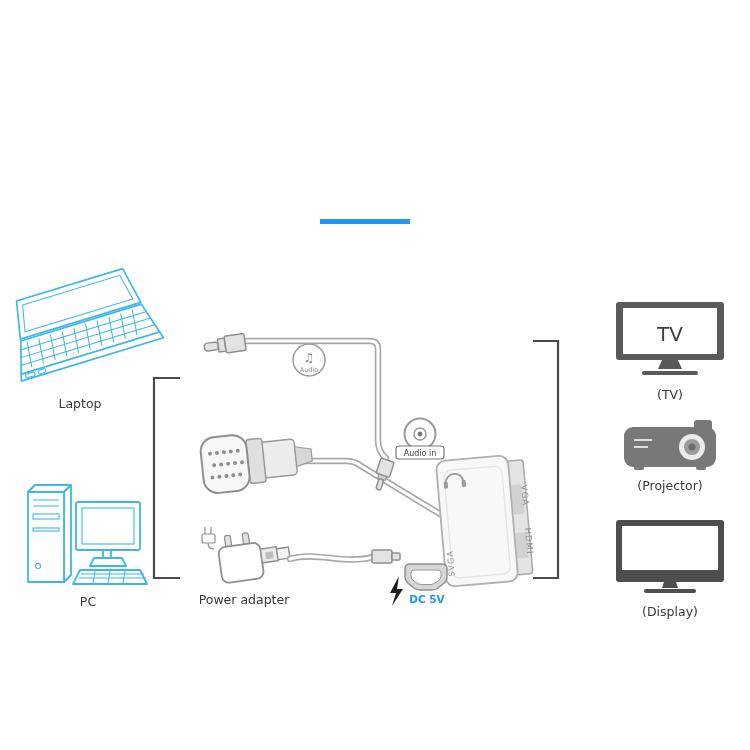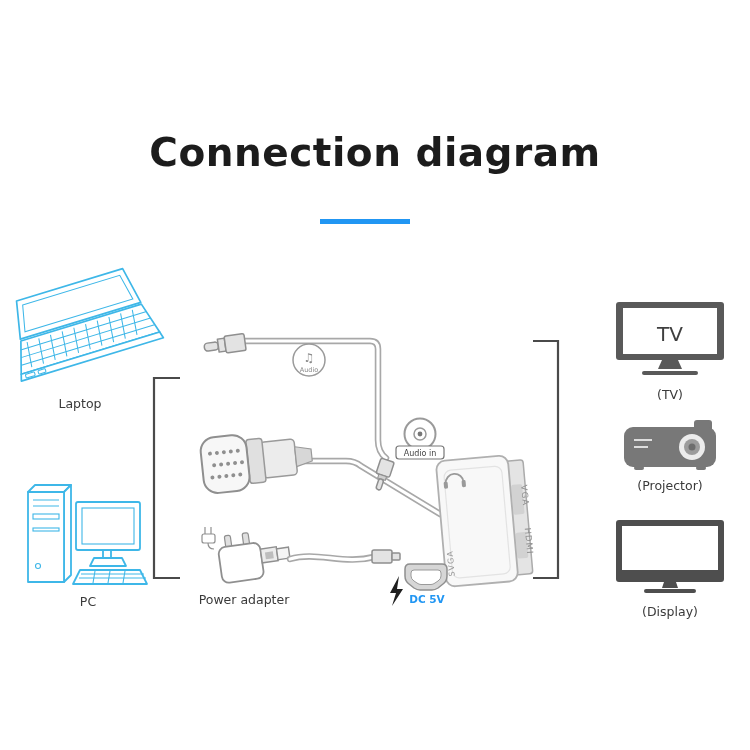--- a/index.html
+++ b/index.html
@@ -15,21 +15,20 @@
   .gray-shape{stroke:#8f8f8f;stroke-width:1.5;fill:#e3e3e3;stroke-linejoin:round;}
   .cable-outer{stroke:#a8a8a8;stroke-width:6.5;fill:none;stroke-linejoin:round;stroke-linecap:round;}
   .cable-inner{stroke:#ffffff;stroke-width:3.2;fill:none;stroke-linejoin:round;stroke-linecap:round;}
   .bracket{stroke:#4a4a4a;stroke-width:2.2;fill:none;}
 </style>
 </head>
 <body>
 
 <div class="canvas">
 
-  <h1 class="page-title">Connection diagram</h1>
 
   <svg width="750" height="750" viewBox="0 0 750 750">
 
     <rect x="320" y="219" width="90" height="5" fill="#2196f3"></rect>
 
     <g transform="translate(6,318) rotate(-17) scale(0.94)">
       <polygon class="blue-line" points="16,-14 134,-14 142,26 8,26"></polygon>
       <polygon class="blue-thin" points="21,-8 129,-8 135,20 15,20"></polygon>
       <polygon class="blue-line" points="8,28 142,28 152,62 -2,62"></polygon>
       <path class="blue-thin" d="M5,37 H145 M3,45 H147 M1,53 H149"></path>

